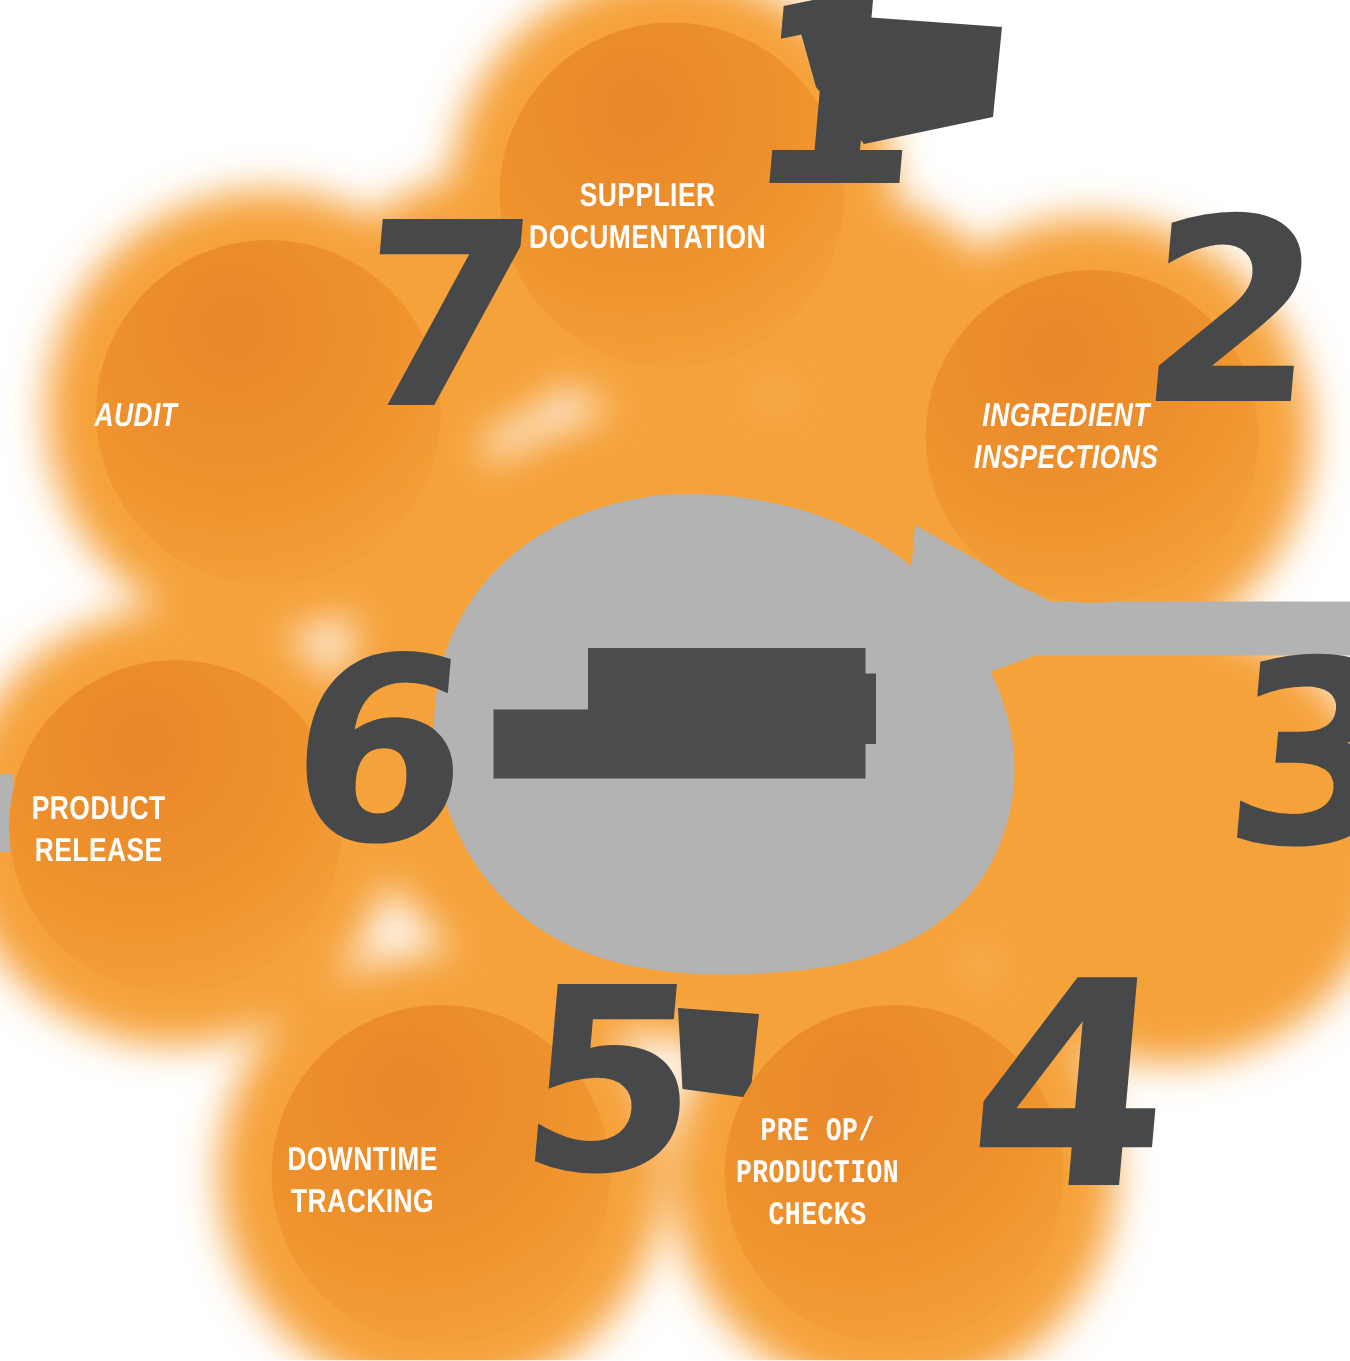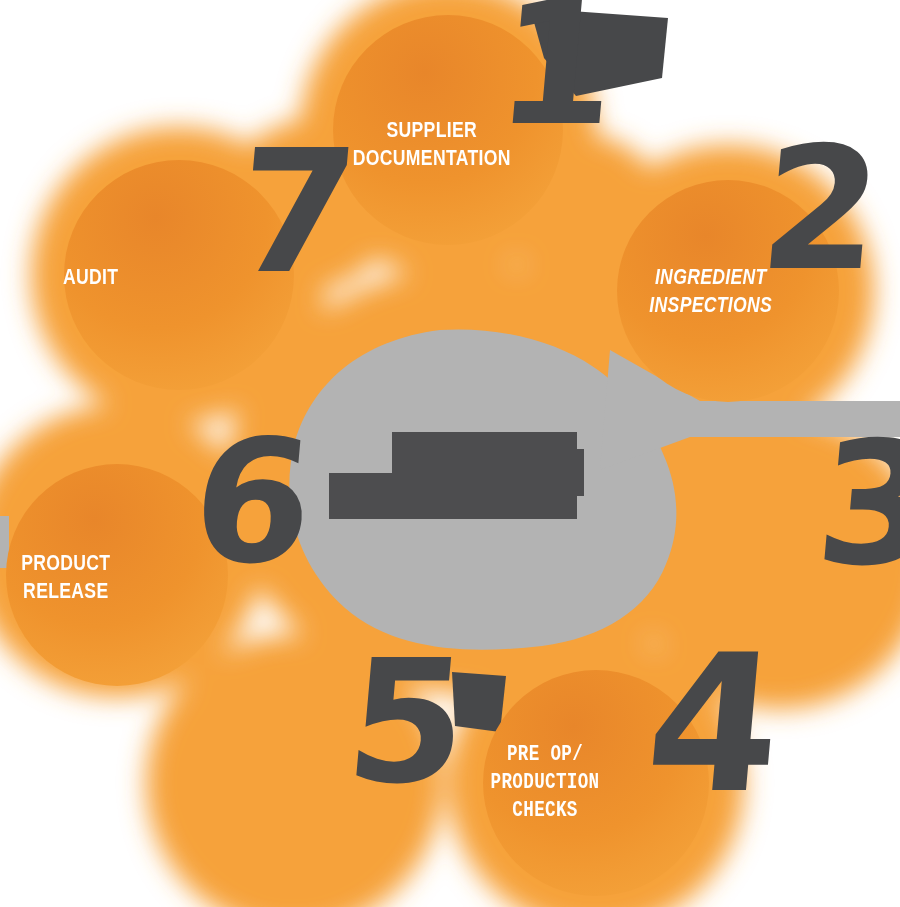--- a/index.html
+++ b/index.html
@@ -85,29 +85,35 @@
 
 
   <div class="circle" style="left:483px;top:670px;width:226px;height:226px;font-family:Liberation Mono, monospace;">
     <div class="label" style="transform:translate(-6px,0px) scaleX(.8);">
       <span>PRE OP/</span>
       <span>PRODUCTION</span>
       <span>CHECKS</span>
     </div>
   </div>
 
+  <div class="circle" style="left:181px;top:670px;width:226px;height:226px;">
+    <div class="label" style="transform:translate(-2px,4px) scaleX(.8);">
+      <span>DOWNTIME</span>
+      <span>TRACKING</span>
+    </div>
+  </div>
 
-  <div class="circle" style="left:6px;top:464px;width:222px;height:222px;">
+  <div class="circle" style="left:6px;top:440px;width:222px;height:222px;">
     <div class="label" style="transform:translate(4px,2px) scaleX(.8);">
       <span>PRODUCT</span>
       <span>RELEASE</span>
     </div>
   </div>
 
-  <div class="circle" style="left:64px;top:160px;width:230px;height:230px;">
+  <div class="circle" style="left:64px;top:160px;width:230px;height:230px;font-style:italic;">
     <div class="label" style="transform:translate(-8px,2px) scaleX(.8);">
       <span>AUDIT</span>
     </div>
   </div>
 
   <div class="num" style="left:498px;top:-21px;">1</div>
   <div class="num" style="left:762px;top:124px;">2</div>
   <div class="num" style="left:818px;top:419px;">3</div>
   <div class="num" style="left:648px;top:630px;font-size:190px;">4</div>
   <div class="num" style="left:348px;top:637px;">5</div>

